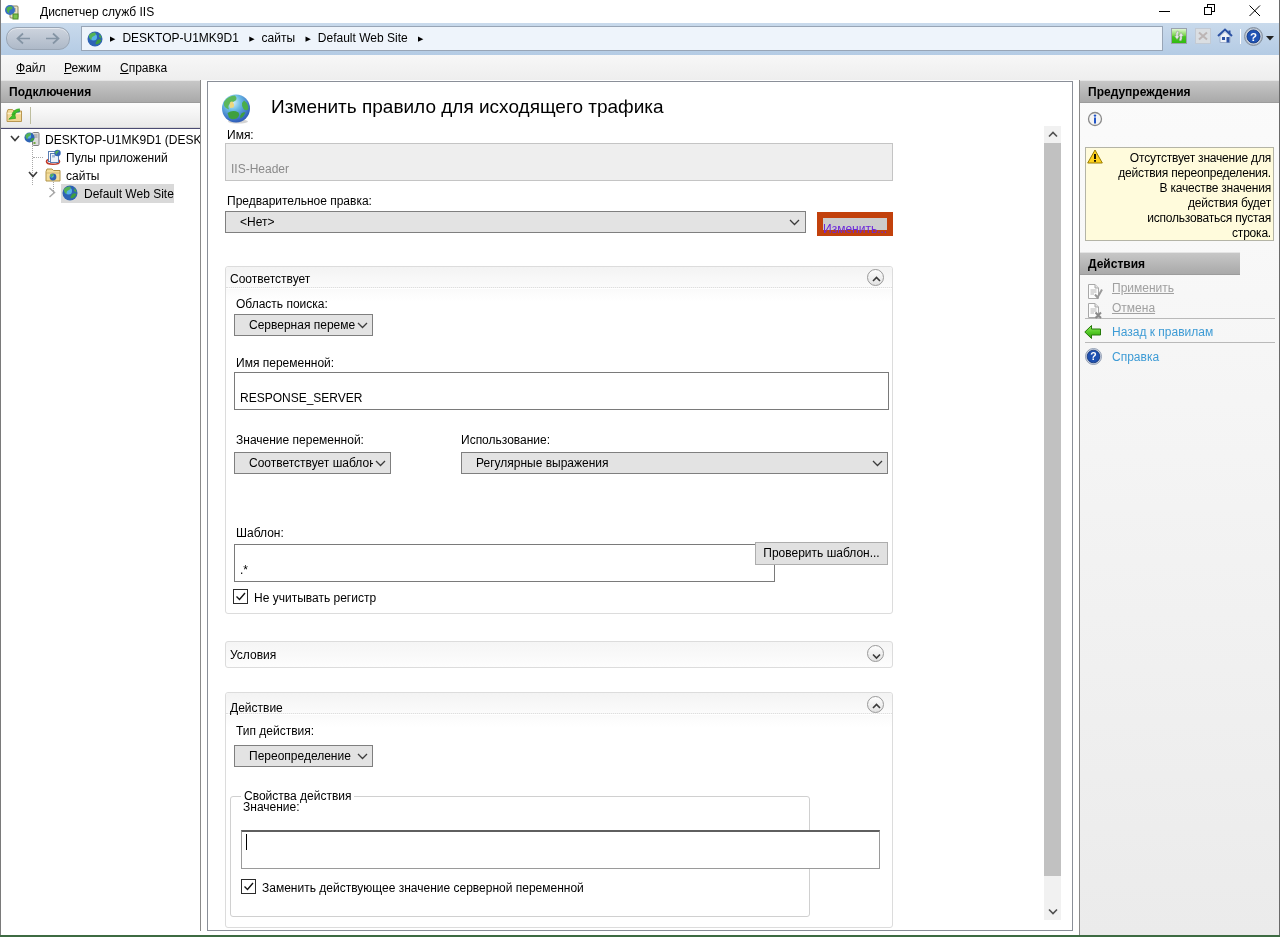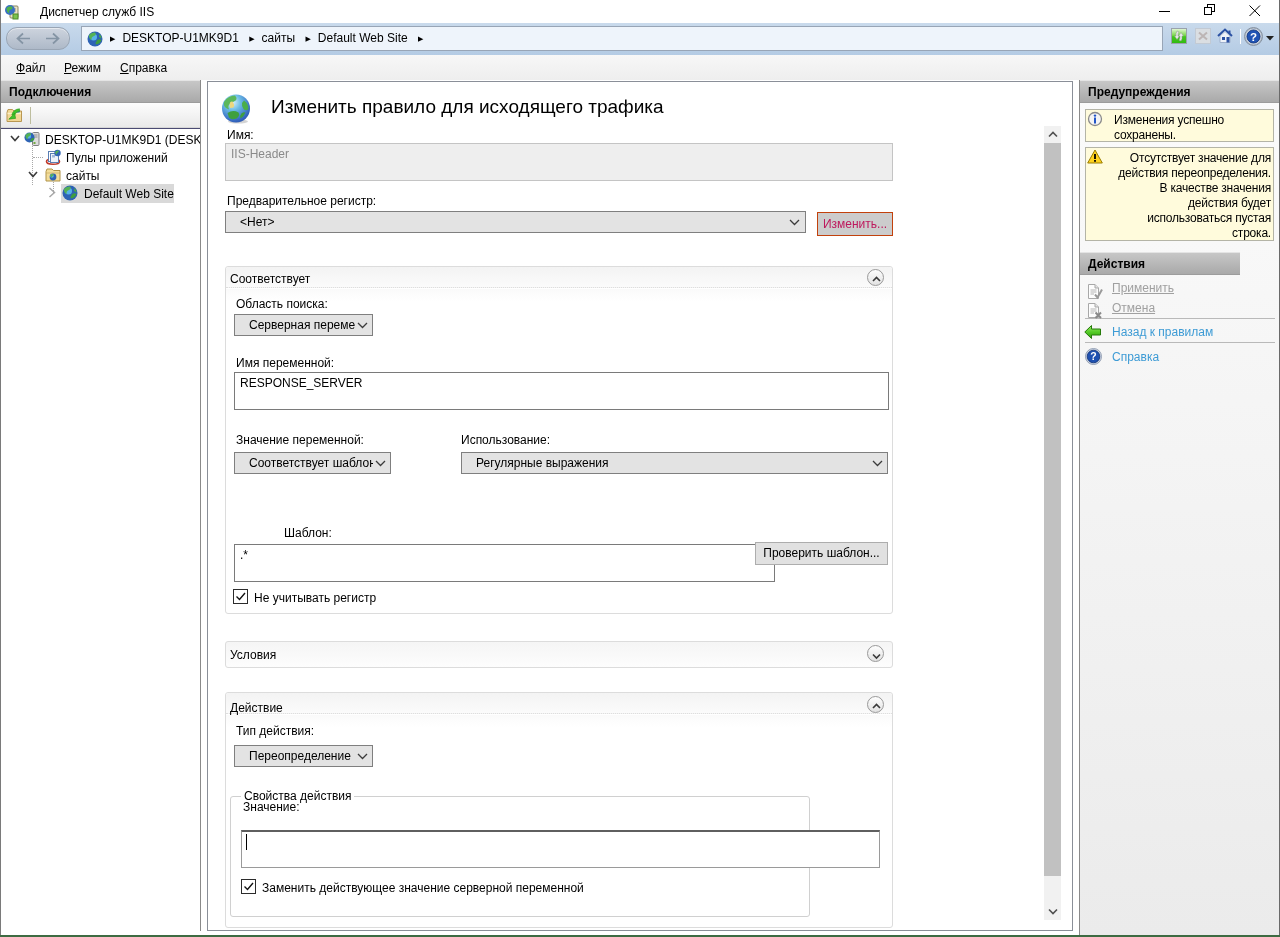--- a/index.html
+++ b/index.html
@@ -26,26 +26,26 @@
 u { text-decoration:underline; }
 
 
 #leftpanel { left:1px; top:80px; width:200px; height:851px; background:#fff; border-right:1px solid #8a8a8a; overflow:hidden; }
 .panelhead { height:23px; background:linear-gradient(#c7c7c7,#a9a9a9); border-top:1px solid #e4e4e4; border-bottom:1px solid #9c9c9c; font-weight:bold; padding:4px 0 0 8px; color:#000; }
 #lefttool { left:0; top:23px; width:199px; height:25px; background:linear-gradient(#fdfdfd,#e9e9e9); border-bottom:1px solid #d6d6d6; }
 .treerow { position:absolute; height:18px; line-height:18px; white-space:nowrap; }
 
 
 #content { left:207px; top:81px; width:866px; height:850px; background:#fff; border:1px solid #8a8f98; }
-.tbox { background:#fff; border:1px solid #7a7a7a; height:38px; padding:3px 5px; }
+.tbox { background:#fff; border:1px solid #7a7a7a; height:22px; padding:18px 5px; }
 .tbox.dis { background:#eeeeee; border:1px solid #c4c4c4; color:#8a8a8a; }
 .combo i { font-style:normal; display:block; overflow:hidden; white-space:nowrap; height:20px;margin-left:8px; }
 .combo { background:#e3e3e3; border:1px solid #7f7f7f; height:22px; line-height:20px; padding:0 17px 0 6px; position:absolute; white-space:nowrap; overflow:hidden; }
 .btn { background:#e1e1e1; border:1px solid #adadad; text-align:center; position:absolute; }
-.btn.dis { background:#cccccc; border:1px solid #c2410c; color:#be185d; }
+.btn.dis { background:#cccccc; border:6px solid #c2410c; color:#6d28d9; }
 .section { position:absolute; border:1px solid #dcdcdc; border-radius:3px; background:#fff; }
 .cchev { position:absolute; right:8px; top:5px; width:17px; height:17px; border-radius:50%; border:1px solid #999; background:linear-gradient(#fefefe,#e2e2e2); }
 .cb { position:absolute; width:15px; height:15px; background:#fff; border:1px solid #2b2b2b; }
 
 
 #vscroll { left:1044px; top:126px; width:17px; height:794px; background:#f1f1f1; }
 #vthumb { left:0; top:17px; width:17px; height:733px; background:#c1c1c1; position:absolute; }
 
 
 #rightpanel { left:1079px; top:80px; width:200px; height:855px; background:linear-gradient(#fbfbfb,#ebebeb); border-left:1px solid #8a8a8a; }
@@ -222,21 +222,21 @@
   <path d="M9 14 Q7.5 6.5 11.5 7.5 Q14 10.5 12.5 13.5 Z" fill="#edd77e"></path>
   <path d="M6.5 19 Q12 15.5 17.5 18.5 Q19.5 21.5 15.5 24.5 Q10.5 26.5 8 23.5 Z" fill="#3fa03f"></path>
   <path d="M23 6.5 Q27.5 9.5 27.5 15 Q25 17.5 22.5 15 Q20.5 12 21 9 Z" fill="#4aae4a"></path>
   <path d="M24.5 18.5 Q23 22.5 19.5 24.5 Q18.5 21.5 20.5 19.5 Q22.5 17.8 24.5 18.5" fill="#3f9e3f"></path>
 </svg>
 <div class="abs" style="left:271px;top:96px;font-size:19px;">Изменить правило для исходящего трафика</div>
 
 <div class="abs" style="left:227px;top:128px;">Имя:</div>
 <div class="abs tbox dis" style="left:225px;top:143px;width:668px;">IIS-Header</div>
 
-<div class="abs" style="left:227px;top:194px;">Предварительное регистр:</div>
+<div class="abs" style="left:227px;top:194px;">Предварительное правка:</div>
 <div class="combo" style="left:225px;top:211px;width:581px;">
     <i>&lt;Нет&gt;</i>
   </div>
 <svg class="abs" style="left:789px;top:219px" width="11" height="8">
     <path d="M1 1 L5.5 5.5 L10 1" stroke="#3c3c3c" stroke-width="1.3" fill="none"></path>
   </svg>
 <div class="btn dis" style="left:817px;top:212px;width:76px;height:24px;line-height:22px;">Изменить...</div>
 
 <div class="section" style="left:225px;top:266px;width:668px;height:348px;">
     <div style="position:absolute;left:0;top:0;right:0;height:21px;background:linear-gradient(#f3f3f3,#fbfbfb);border-bottom:1px dotted #dedede;border-radius:3px 3px 0 0;"></div>
@@ -267,21 +267,21 @@
 <svg class="abs" style="left:375px;top:460px" width="11" height="8">
     <path d="M1 1 L5.5 5.5 L10 1" stroke="#3c3c3c" stroke-width="1.3" fill="none"></path>
   </svg>
 <div class="combo" style="left:461px;top:452px;width:427px;">
     <i>Регулярные выражения</i>
   </div>
 <svg class="abs" style="left:872px;top:460px" width="11" height="8">
     <path d="M1 1 L5.5 5.5 L10 1" stroke="#3c3c3c" stroke-width="1.3" fill="none"></path>
   </svg>
 
-<div class="abs" style="left:236px;top:526px;margin-left:48px;">Шаблон:</div>
+<div class="abs" style="left:236px;top:526px;">Шаблон:</div>
 <div class="abs tbox" style="left:234px;top:544px;width:541px;">.*</div>
 <div class="btn" style="left:755px;top:542px;width:133px;height:23px;line-height:21px;">Проверить шаблон...</div>
 <div class="cb" style="left:233px;top:589px;"></div>
 <svg class="abs" style="left:235px;top:591px" width="12" height="12">
     <path d="M1.5 5.5 L4.5 8.5 L10 2" stroke="#111" stroke-width="1.4" fill="none"></path>
   </svg>
 <div class="abs" style="left:254px;top:591px;">Не учитывать регистр</div>
 
 <div class="section" style="left:225px;top:641px;width:668px;height:27px;background:linear-gradient(#f5f5f5,#fdfdfd);"></div>
 <div class="abs" style="left:230px;top:648px;">Условия</div>
@@ -325,21 +325,20 @@
 </div>
 <svg class="abs" style="left:1048px;top:131px" width="10" height="7">
     <path d="M1 5.5 L5 1.5 L9 5.5" stroke="#505050" stroke-width="1.6" fill="none"></path>
   </svg>
 <svg class="abs" style="left:1048px;top:908px" width="10" height="7">
     <path d="M1 1.5 L5 5.5 L9 1.5" stroke="#505050" stroke-width="1.6" fill="none"></path>
   </svg>
 
 <div class="abs" id="rightpanel">
   <div class="panelhead">Предупреждения</div>
-  <div class="ybox" style="top:29px;height:33px;padding:3px 2px 0 28px;">Изменения успешно сохранены.</div>
   <div class="ybox" style="top:67px;height:94px;padding:3px 2px 0 28px;text-align:right;">Отсутствует значение для действия переопределения. В&nbsp;качестве значения действия будет использоваться пустая строка.</div>
   <div class="panelhead" style="position:absolute;left:0;top:172px;width:160px;">Действия</div>
   <div class="abs gray" style="left:32px;top:201px;">Применить</div>
   <div class="abs gray" style="left:32px;top:221px;">Отмена</div>
   <div class="abs" style="left:5px;top:238px;width:190px;border-top:1px solid #b9b9b9;"></div>
   <div class="abs linkblue" style="left:32px;top:245px;">Назад к правилам</div>
   <div class="abs" style="left:5px;top:262px;width:190px;border-top:1px solid #b9b9b9;"></div>
   <div class="abs linkblue" style="left:32px;top:270px;">Справка</div>
 </div>
 

